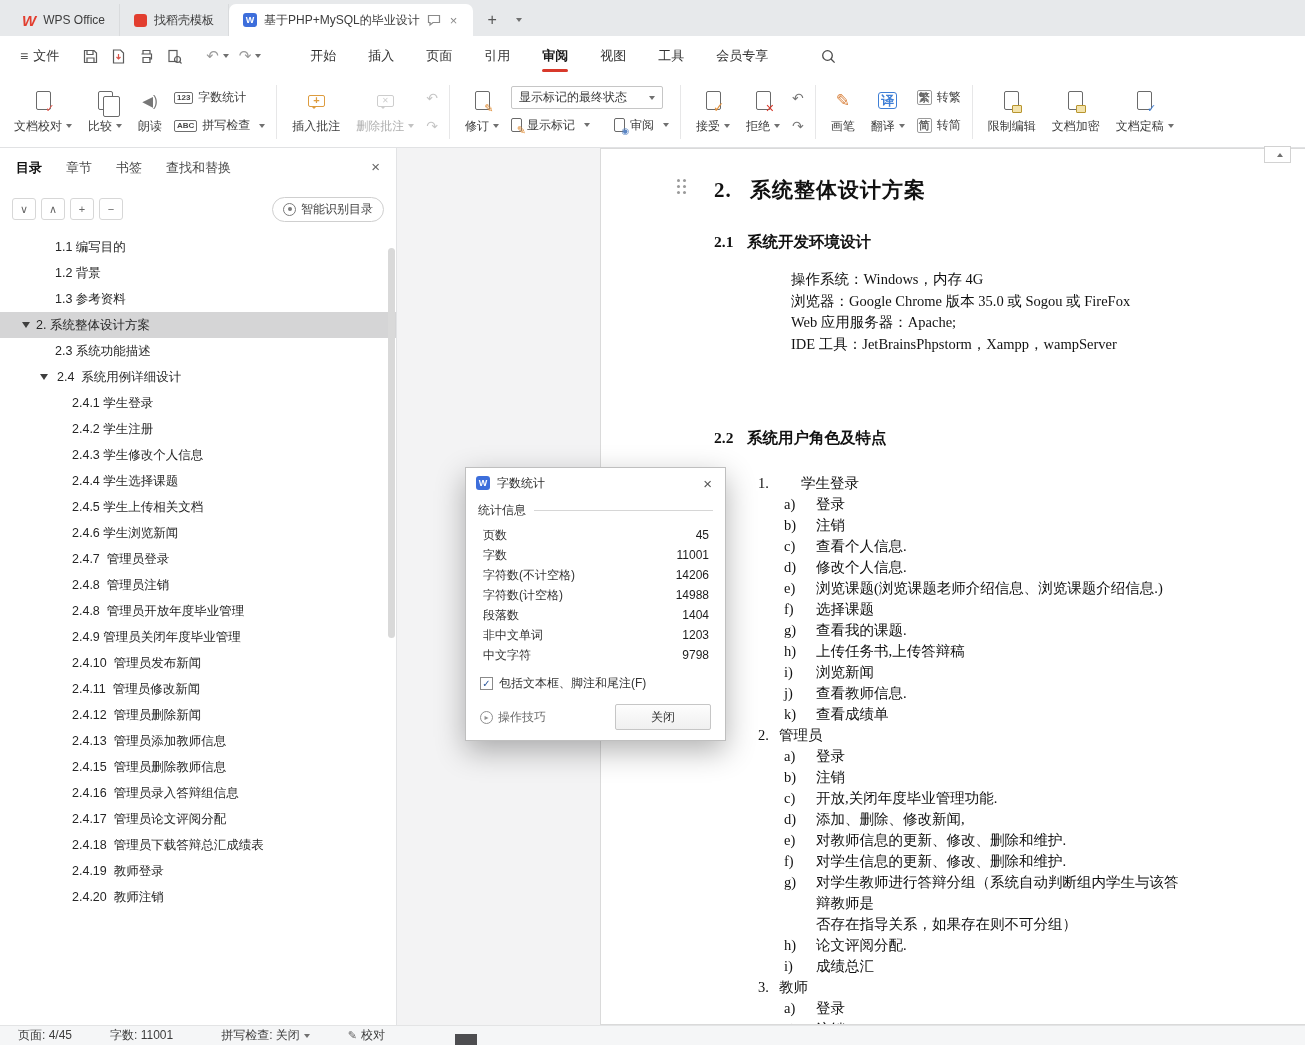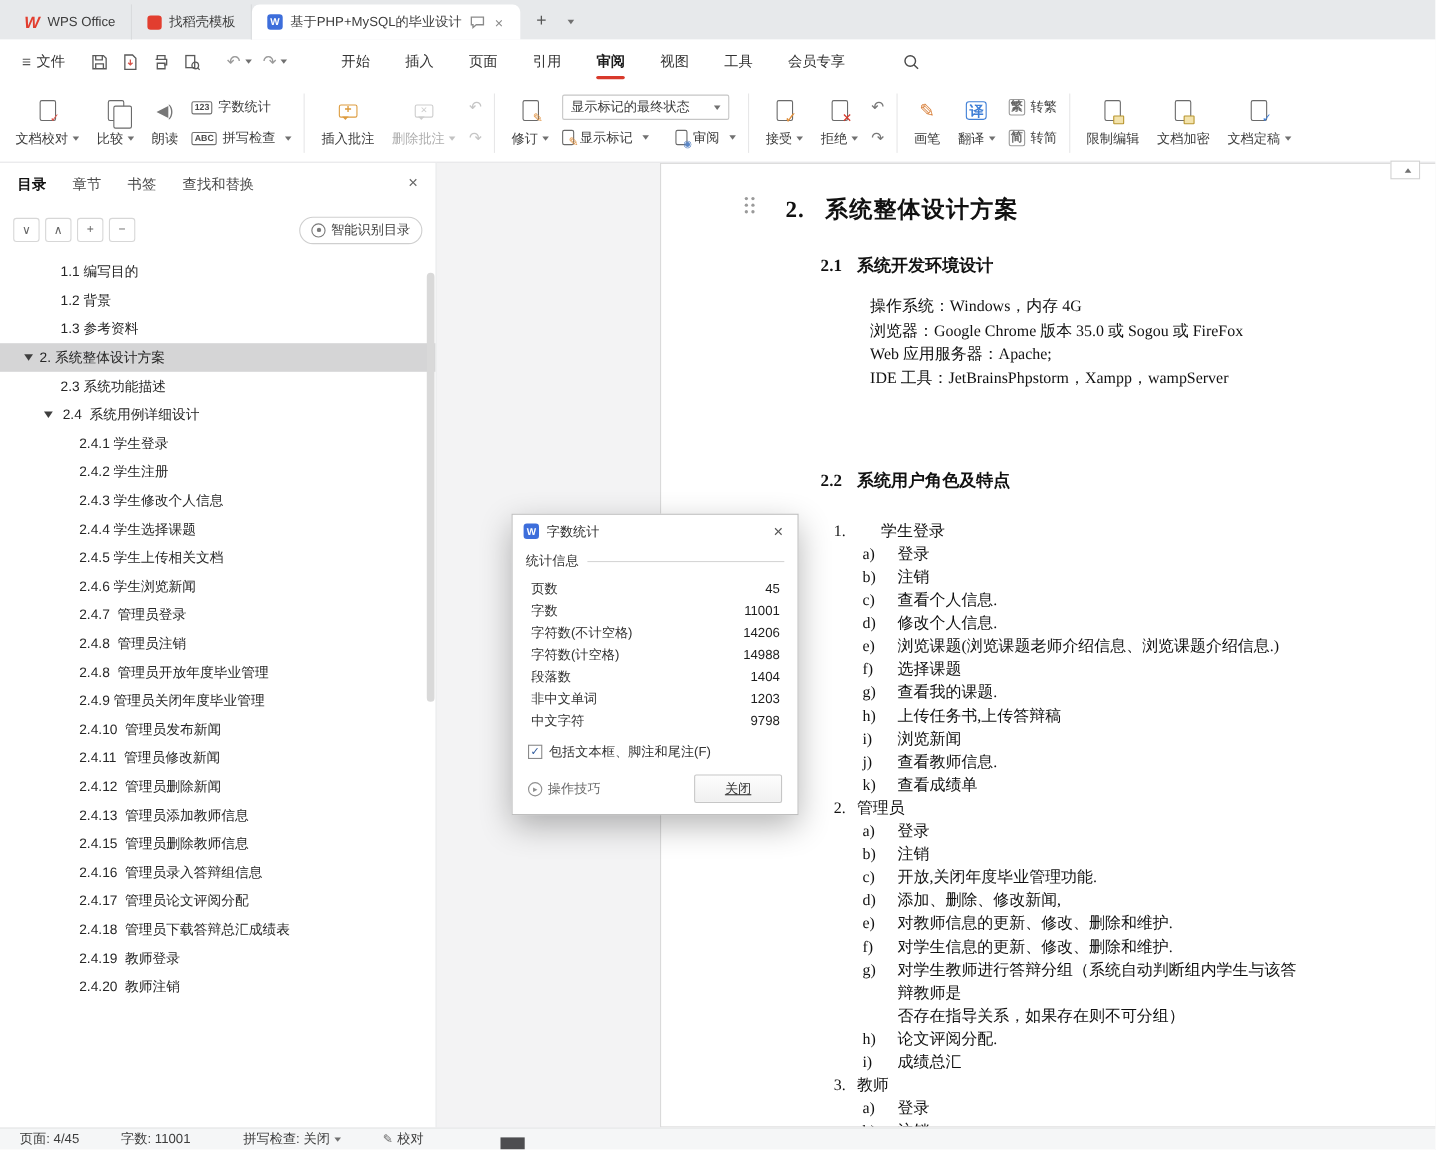--- a/index.html
+++ b/index.html
@@ -124,21 +124,21 @@
           border:1px solid #dadada; border-right:none; overflow:hidden; }
   .drag-dots { position:absolute; left:76px; top:30px; width:3px; height:3px; border-radius:50%; background:#9a9a9a;
      box-shadow:6px 0 0 #9a9a9a, 0 6px 0 #9a9a9a, 6px 6px 0 #9a9a9a, 0 12px 0 #9a9a9a, 6px 12px 0 #9a9a9a; }
   .doc { padding:24px 20px 0 113px; width:610px;
          font-family:"Liberation Serif","DejaVu Serif",serif; font-size:14.5px; color:#111; }
   .dline { display:flex; line-height:21px; white-space:pre-wrap; }
   .dline .m { flex:none; }
   .dline.title { font-size:21px; font-weight:bold; line-height:30px; margin:2px 0 26px; letter-spacing:1px; }
   .dline.title .m { width:36px; }
   .dline.h2 { font-weight:bold; font-size:15.5px; line-height:22px; margin:0 0 16px; }
-  .dline.h2 .m { width:33px;margin-left:32px; }
+  .dline.h2 .m { width:33px; }
   .dline.h2.first { margin-top:26px; }
   .dline.h2.gapbig { margin-top:72px; margin-bottom:24px; }
   .dline.body { margin-left:77px; line-height:21.5px; }
   .dline.num { margin-left:44px; }
   .dline.num .m { width:21px; }
   .dline.num.wide .m { width:43px; }
   .dline.sub { margin-left:70px; }
   .dline.sub .m { width:32px; }
   .dline.subcont { margin-left:102px; }
 
@@ -152,23 +152,23 @@
   .stat-row { display:flex; justify-content:space-between; height:20px; align-items:center;
               padding:0 16px 0 17px; color:#333; }
   .stat-value { color:#1d1d1d; }
   .dlg-check { display:flex; align-items:center; gap:6px; margin:10px 14px 0 14px; color:#333; }
   .cb { width:13px; height:13px; border:1px solid #8a8a8a; display:flex; align-items:center;
         justify-content:center; font-size:10px; color:#2b579a; background:#fff; flex:none; }
   .dlg-footer { display:flex; align-items:center; justify-content:space-between; padding:12px 8px 10px 14px; }
   .tips { display:flex; align-items:center; gap:5px; color:#6b6b6b; }
   .tipico { width:13px; height:13px; border:1px solid #8f8f8f; border-radius:50%; font-size:8px;
             display:flex; align-items:center; justify-content:center; color:#8f8f8f; flex:none; }
-  .dlg-close { width:80px; height:26px; border:1px solid #c6c6c6; border-radius:2px;
+  .dlg-close { width:96px; height:26px; border:1px solid #c6c6c6; border-radius:2px;
                background:linear-gradient(#fdfdfd,#f0f0f0); font-size:12px; color:#333; margin-right:6px;
-               font-family:inherit;text-decoration:underline; }
+               font-family:inherit; }
 
   
   .statusbar { height:20px; background:#f5f6f7; border-top:1px solid #e3e4e5; display:flex;
                align-items:center; font-size:12px; color:#3c3c3c; position:relative; }
   .sb-item { display:flex; align-items:center; white-space:pre; }
   .sb-page { margin-left:18px; }
   .sb-words { margin-left:38px; }
   .sb-spell { margin-left:48px; }
   .sb-proof { margin-left:38px; gap:4px; }
   .sb-pen { font-size:11px; color:#666; }

